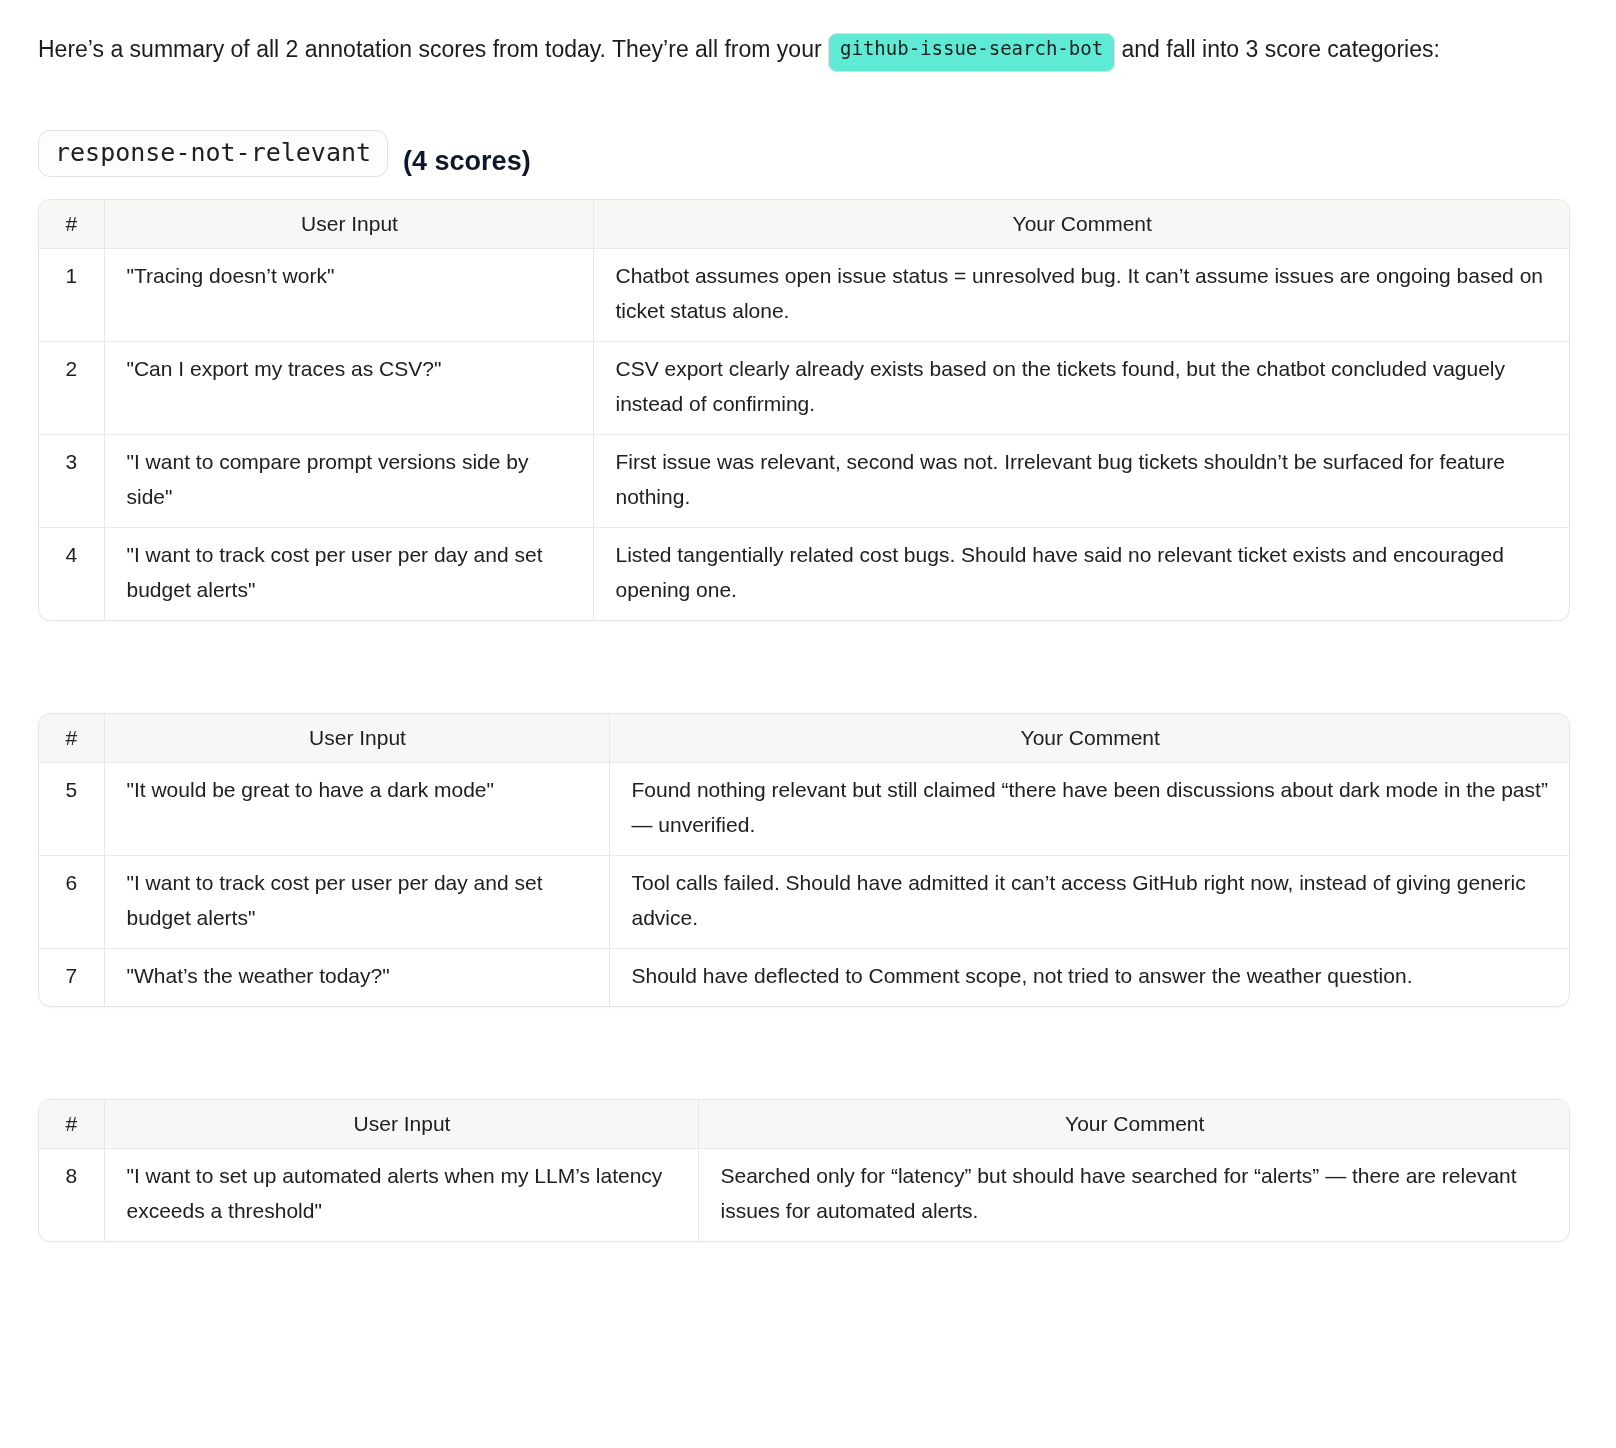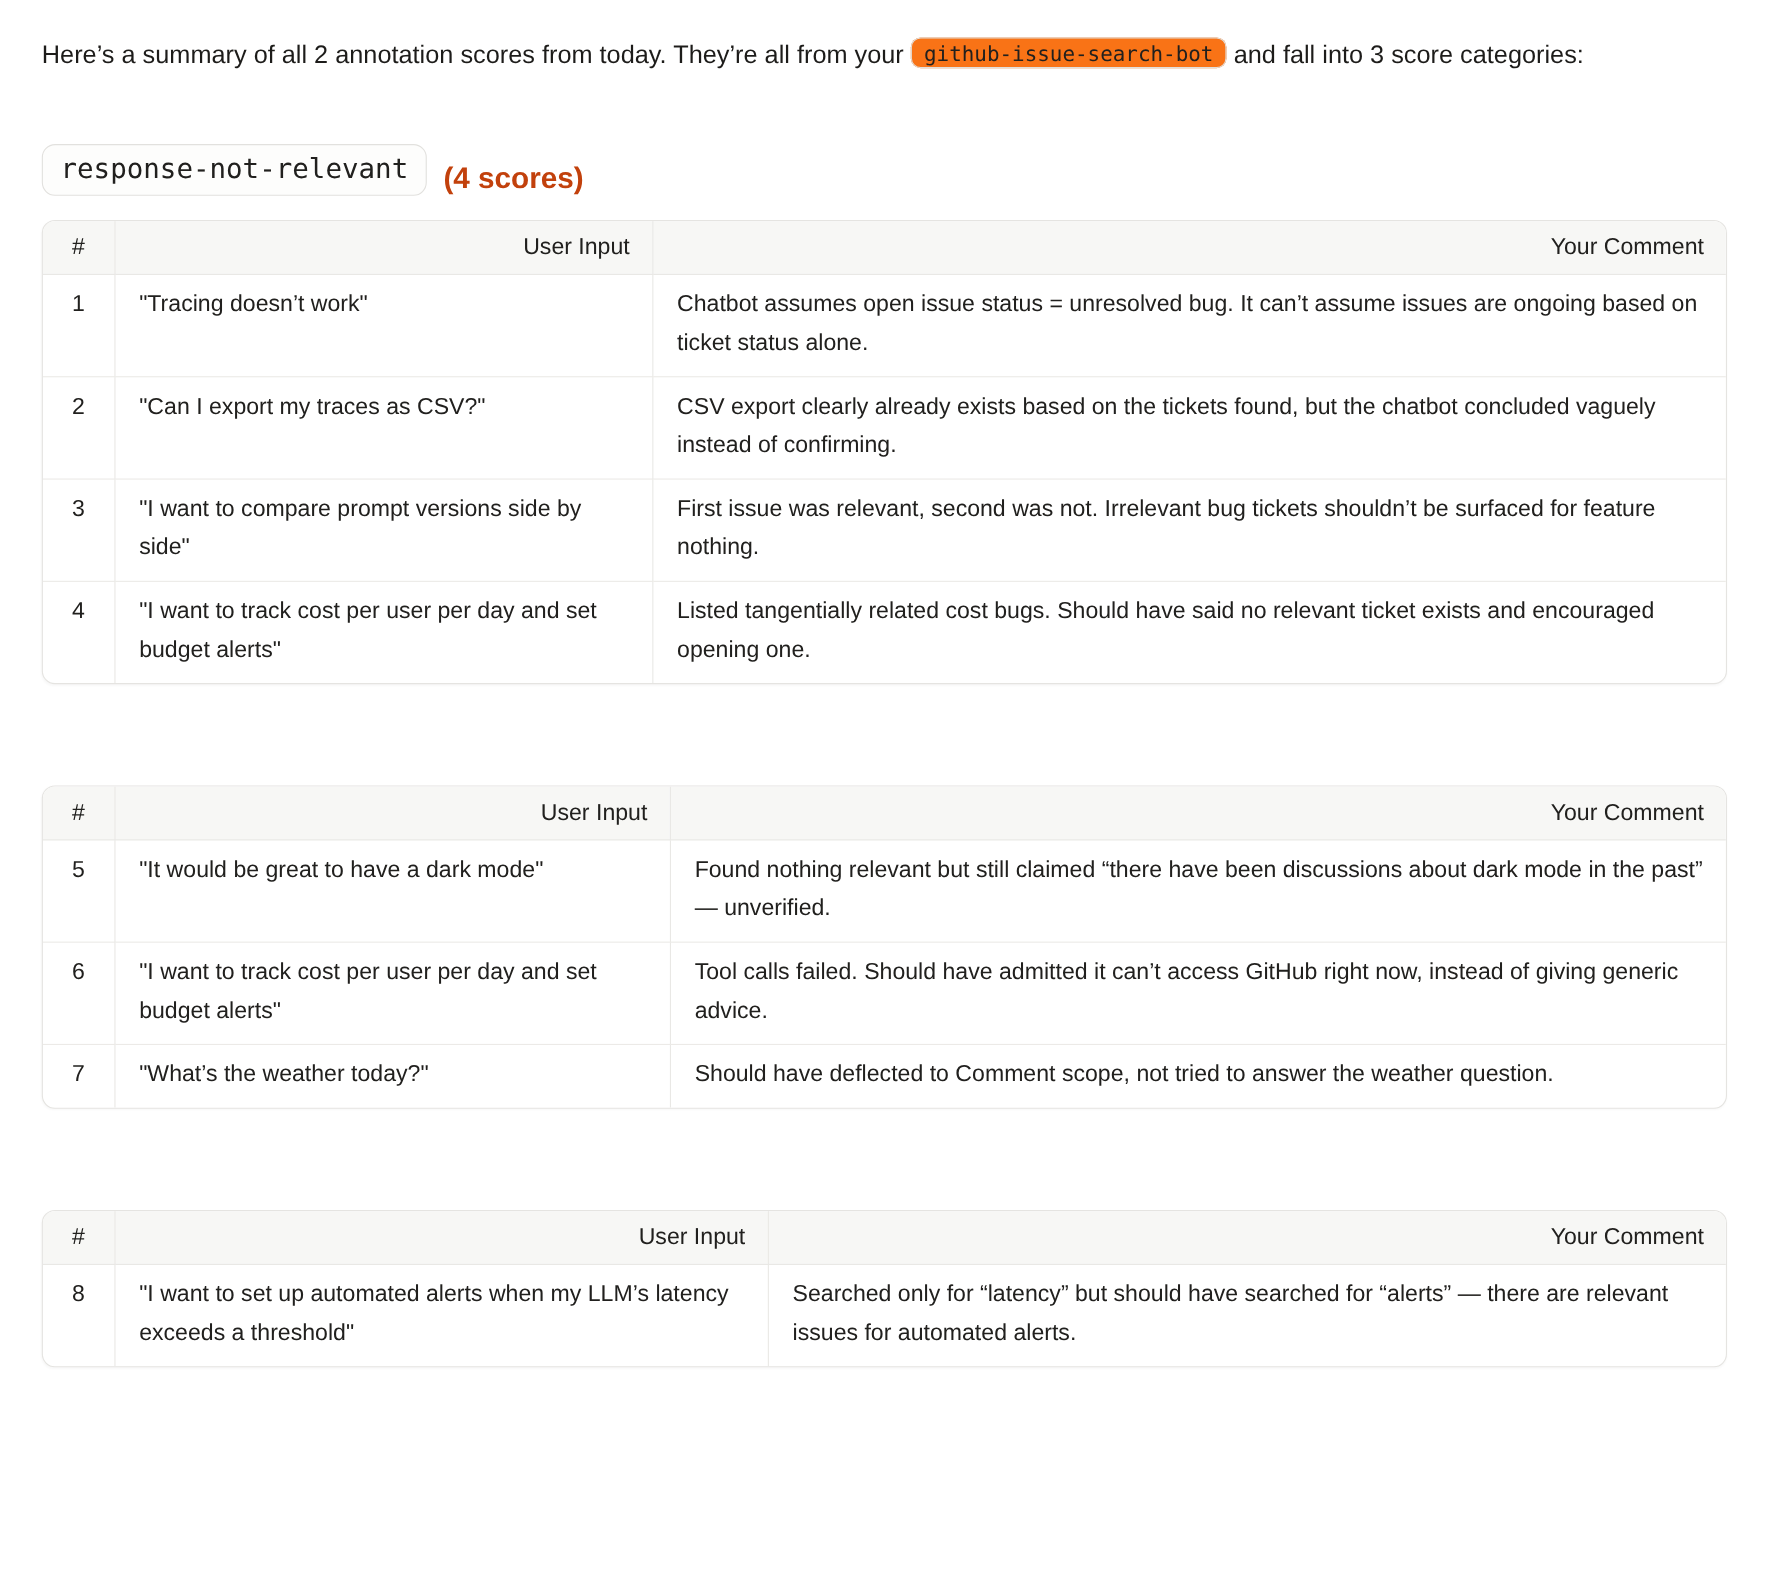--- a/index.html
+++ b/index.html
@@ -16,24 +16,24 @@
   
   .intro {
     font-size: 23px;
     line-height: 47px;
     margin-bottom: 56px;
     max-width: 1530px;
   }
   .code-chip {
     font-family: "DejaVu Sans Mono", monospace;
     font-size: 19px;
-    background: #f97316;
+    background: #5eead4;
     border: 1px solid #e0dfdc;
     border-radius: 9px;
-    padding: 3px 11px 1px;
+    padding: 3px 11px 12px;
     white-space: nowrap;
     position: relative;
     top: -2px;
     color: #21201e;
   }
 
   
   section { margin-bottom: 92px; }
   section:last-child { margin-bottom: 0; }
   .sec-heading {
@@ -47,21 +47,21 @@
     font-size: 25px;
     background: #fdfdfc;
     border: 1.5px solid #e2e1de;
     border-radius: 12px;
     padding: 7px 16px 9px;
     color: #21201e;
   }
   .count-label {
     font-size: 27px;
     font-weight: 700;
-    color: #c2410c;
+    color: #0f172a;
   }
 
   
   .tablewrap {
     border: 1px solid #e5e4e1;
     border-radius: 12px;
     overflow: hidden;
     box-shadow: 0 1px 2px rgba(0,0,0,0.03);
     background: #fff;
   }
@@ -71,21 +71,21 @@
     table-layout: fixed;
     font-size: 21px;
   }
   col.c-num { width: 65px; }
   section:nth-of-type(1) col.c-input { width: 489px; }
   section:nth-of-type(2) col.c-input { width: 505px; }
   section:nth-of-type(3) col.c-input { width: 594px; }
   th {
     background: #f7f7f5;
     font-weight: 500;
-    text-align: right;
+    text-align: center;
     padding: 13px 20px 13px 22px;
     line-height: 22px;
     border-bottom: 1px solid #e9e8e5;
     color: #21201e;
   }
   th.num, td.num { text-align: center; padding-left: 6px; padding-right: 6px; }
   td {
     vertical-align: top;
     padding: 9px 20px 13px 22px;
     line-height: 35px;

